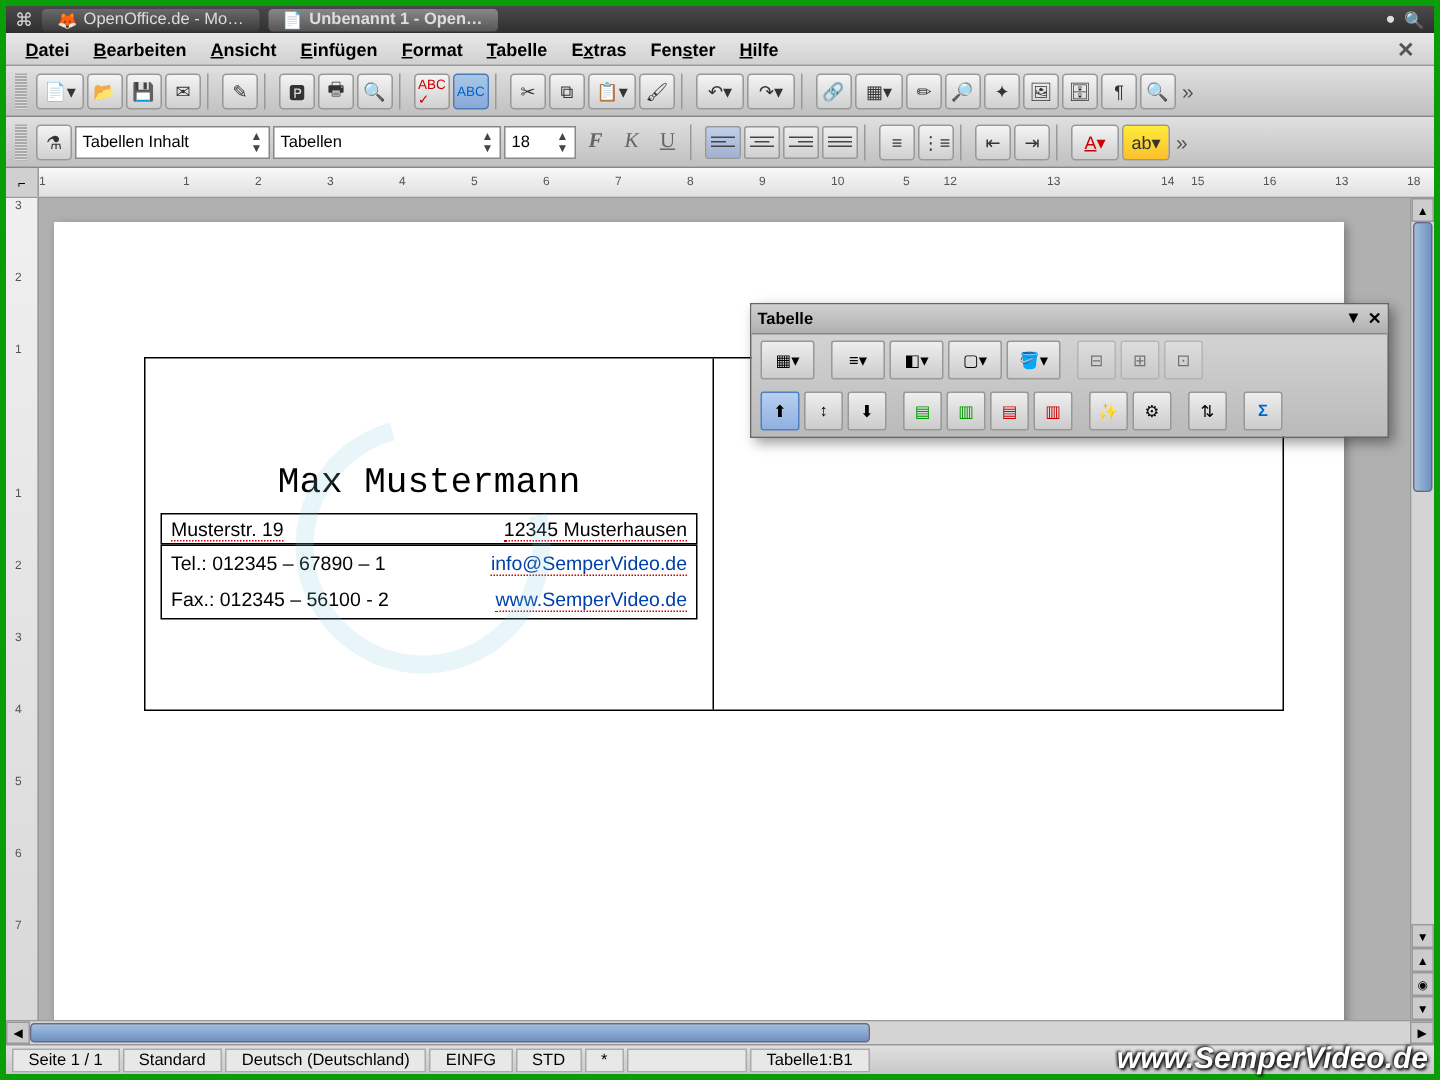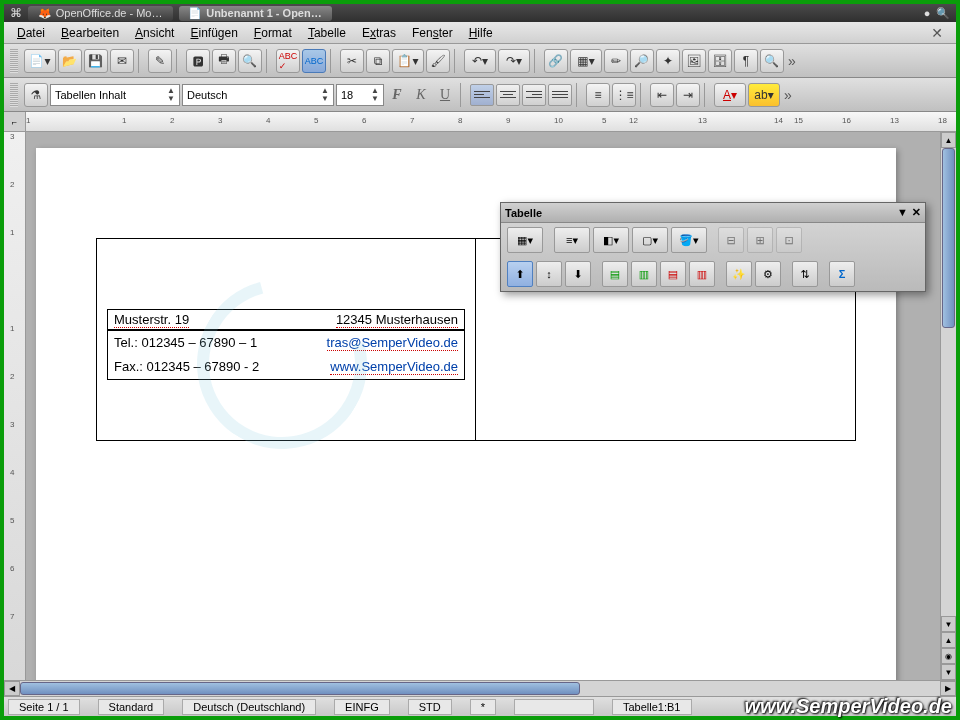--- a/index.html
+++ b/index.html
@@ -16,21 +16,21 @@
 
 
 .titlebar { height:22px; background:linear-gradient(#eaeaea,#c8c8c8); display:flex; align-items:center; font-size:12px; color:#444; position:relative; border-bottom:1px solid #999; }
 .titlebar .doc-icon { margin:0 6px; width:14px; height:14px; background:#fff; border:1px solid #888; }
 .titlebar .title { position:absolute; left:0; right:0; text-align:center; font-weight:bold; pointer-events:none; }
 .titlebar .winbtns { margin-left:auto; display:flex; gap:4px; margin-right:6px; }
 .winbtn { width:12px; height:12px; border-radius:50%; background:#aaa; }
 
 
 .menubar { height:22px; background:linear-gradient(#e8e8e8,#d0d0d0); display:flex; align-items:center; padding:0 6px; font-size:12px; border-bottom:1px solid #999; gap:2px; }
-.menubar span { padding:2px 7px; cursor:default; }
+.menubar span { padding:2px 7px; cursor:default;font-weight:bold; }
 .menubar span u { text-decoration:underline; }
 .closeX { margin-left:auto; font-size:14px; color:#555; padding:0 4px; }
 
 
 .toolrow { height:34px; background:linear-gradient(#e0e0e0,#c0c0c0); border-bottom:1px solid #888; display:flex; align-items:center; padding:0 6px; gap:2px; }
 .tbtn { width:24px; height:24px; background:linear-gradient(#f4f4f4,#d0d0d0); border:1px solid #999; border-radius:3px; display:flex; align-items:center; justify-content:center; font-size:12px; color:#333; }
 .tbtn.dd { width:32px; }
 .tbtn.pressed { background:linear-gradient(#a8c8e8,#88a8d8); border-color:#4a7ab8; }
 .tsep { width:6px; height:24px; border-left:1px solid #999; margin:0 2px; }
 .more { font-size:14px; color:#555; margin-left:2px; }
@@ -86,21 +86,21 @@
 .float-tb .fbtn.dd { width:36px; }
 .float-tb .fbtn.dis { opacity:0.45; }
 .float-tb .fbtn.sel { background:linear-gradient(#b8d0f0,#90b0e0); border-color:#5080c0; }
 .float-tb .fsep { width:5px; }
 
 
 .hscroll { height:16px; background:#d0d0d0; border-top:1px solid #999; display:flex; }
 .hscroll .arr { width:16px; background:#ccc; border:1px solid #999; font-size:8px; display:flex; align-items:center; justify-content:center; }
 .hscroll .track { flex:1; background:#d4d4d4; position:relative; }
 .hscroll .thumb { position:absolute; left:0; top:1px; bottom:1px; width:560px; background:linear-gradient(#a0c0e0,#7090c0); border:1px solid #668; border-radius:3px; }
-.status { height:20px; background:linear-gradient(#e0e0e0,#c8c8c8); border-top:1px solid #999; display:flex; align-items:center; font-size:11px; padding:0 4px; gap:16px; }
+.status { height:20px; background:linear-gradient(#e0e0e0,#c8c8c8); border-top:1px solid #999; display:flex; align-items:center; font-size:11px; padding:0 4px; gap:0; }
 .status .cell { padding:1px 10px; border:1px solid #aaa; background:#e8e8e8; margin-right:2px; height:16px; display:flex; align-items:center; }
 
 .watermark-text { position:absolute; right:8px; bottom:2px; font-size:20px; font-weight:bold; font-style:italic; color:#fff; text-shadow:1px 1px 2px #000,-1px -1px 2px #000; z-index:200; font-family:Arial; }
 </style>
 </head>
 <body>
 
 <div class="frame">
 
   <div class="osbar">
@@ -175,21 +175,21 @@
   </div>
 
   <div class="toolrow">
     <div class="handle"></div>
     <div class="tbtn">⚗</div>
     <div class="dropdown style">
       <span>Tabellen Inhalt</span>
       <span class="arrows">▲<br>▼</span>
     </div>
     <div class="dropdown font">
-      <span>Deutsch</span>
+      <span>Tabellen</span>
       <span class="arrows">▲<br>▼</span>
     </div>
     <div class="dropdown size">
       <span>18</span>
       <span class="arrows">▲<br>▼</span>
     </div>
     <div class="fmtbtn b">F</div>
     <div class="fmtbtn i">K</div>
     <div class="fmtbtn u">U</div>
     <div class="tsep"></div>
@@ -263,31 +263,32 @@
         <span class="tick" style="top: 336px;">4</span>
         <span class="tick" style="top: 384px;">5</span>
         <span class="tick" style="top: 432px;">6</span>
         <span class="tick" style="top: 480px;">7</span>
       </div>
     <div class="docscroll">
       <div class="page">
         <div class="tbl-outer">
           <div class="tbl-left">
             <div class="watermark-circle"></div>
+            <div class="bigname">Max Mustermann</div>
             <div class="addr">
               <span><span class="redu">Musterstr. 19</span></span>
               <span><span class="redu">12345 Musterhausen</span></span>
             </div>
             <div class="contact">
               <div class="row">
                 <span>Tel.: 012345 – 67890 – 1</span>
-                <span class="link">tras@SemperVideo.de</span>
+                <span class="link">info@SemperVideo.de</span>
               </div>
               <div class="row">
-                <span>Fax.: 012345 – 67890 - 2</span>
+                <span>Fax.: 012345 – 56100 - 2</span>
                 <span class="link">www.SemperVideo.de</span>
               </div>
             </div>
           </div>
           <div class="tbl-right" style="position:relative">
           </div>
         </div>
 
       </div>
     </div>

